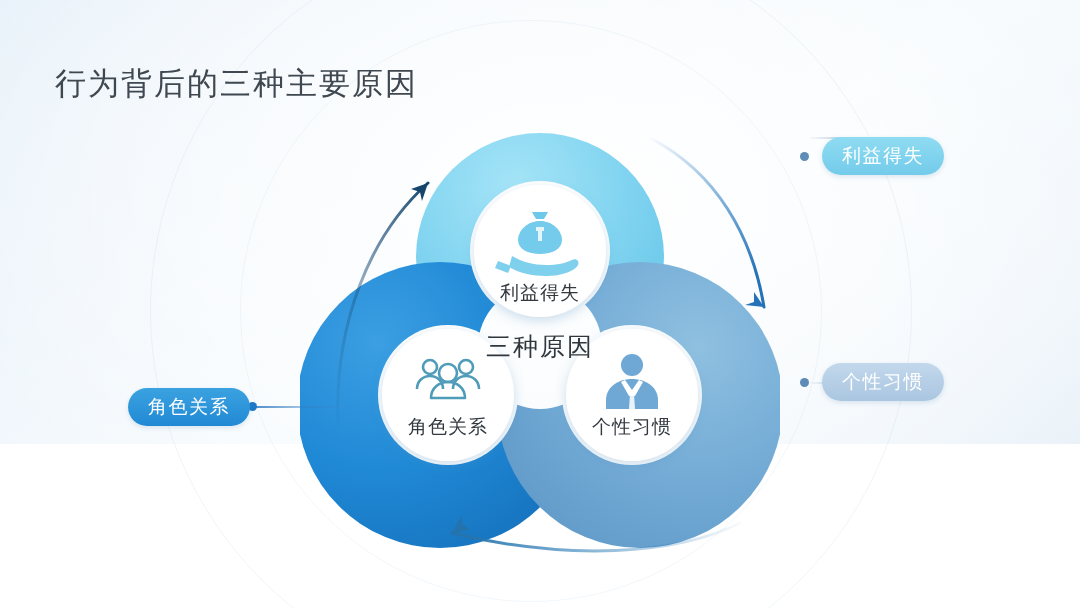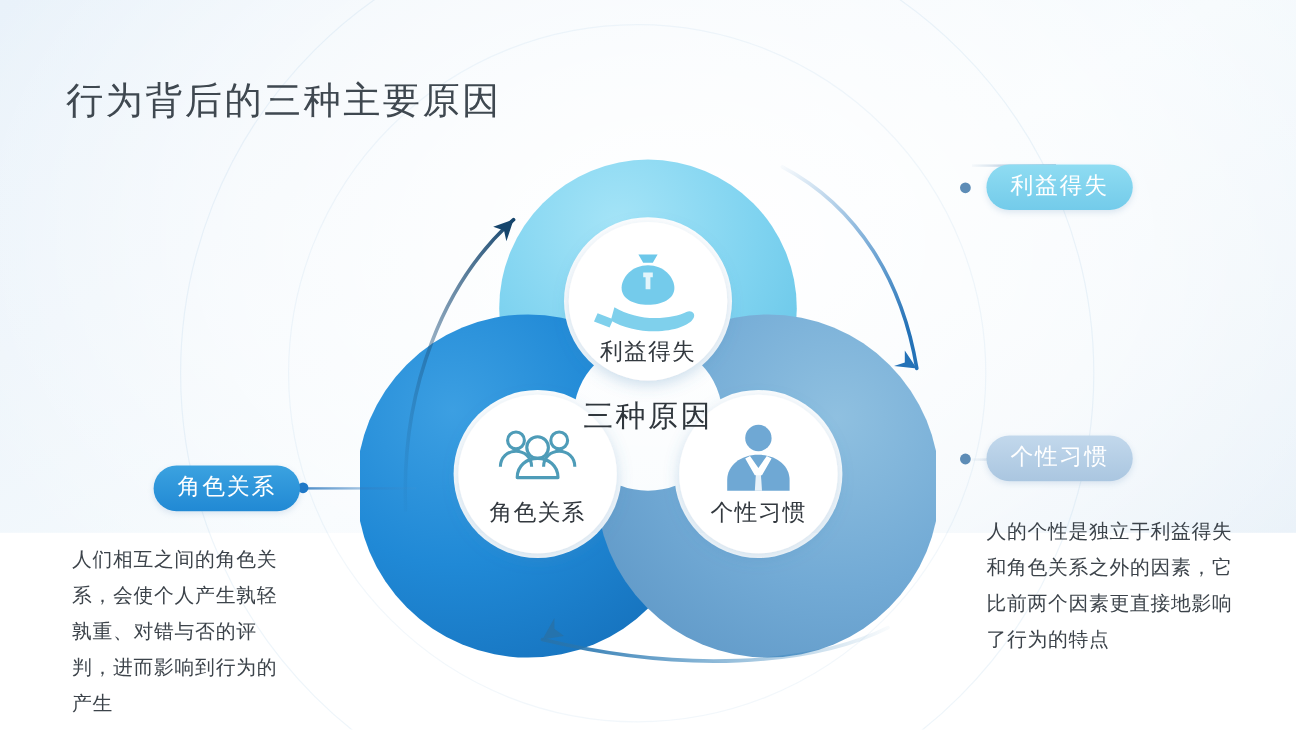--- a/index.html
+++ b/index.html
@@ -208,20 +208,18 @@
     </g>
   </svg>
 
   <div class="connector" id="cb-benefit" style="width:70px;"></div>
   <div class="dot" id="db-benefit" style="left:800px; top:152px;"></div>
   <div class="pill pill-benefit" style="left:822px; top:137px;">利益得失</div>
 
   <div class="connector" style="left:810px; top:382px; width:70px;"></div>
   <div class="dot" style="left:800px; top:378px;"></div>
   <div class="pill pill-habit" style="left:822px; top:363px;">个性习惯</div>
-  <p class="desc" style="left:822px; top:411px;">人的个性是独立于利益得失和角色关系之外的因素，它比前两个因素更直接地影响了行为的特点</p>
 
   <div class="connector rev" style="left:252px; top:406px; width:95px;"></div>
   <div class="dot strong" style="left:248px; top:402px;"></div>
   <div class="pill pill-role" style="left:128px; top:388px;">角色关系</div>
-  <p class="desc" style="left:60px; top:435px; width:185px;">人们相互之间的角色关系，会使个人产生孰轻孰重、对错与否的评判，进而影响到行为的产生</p>
 
 </div>
 
 </body></html>

